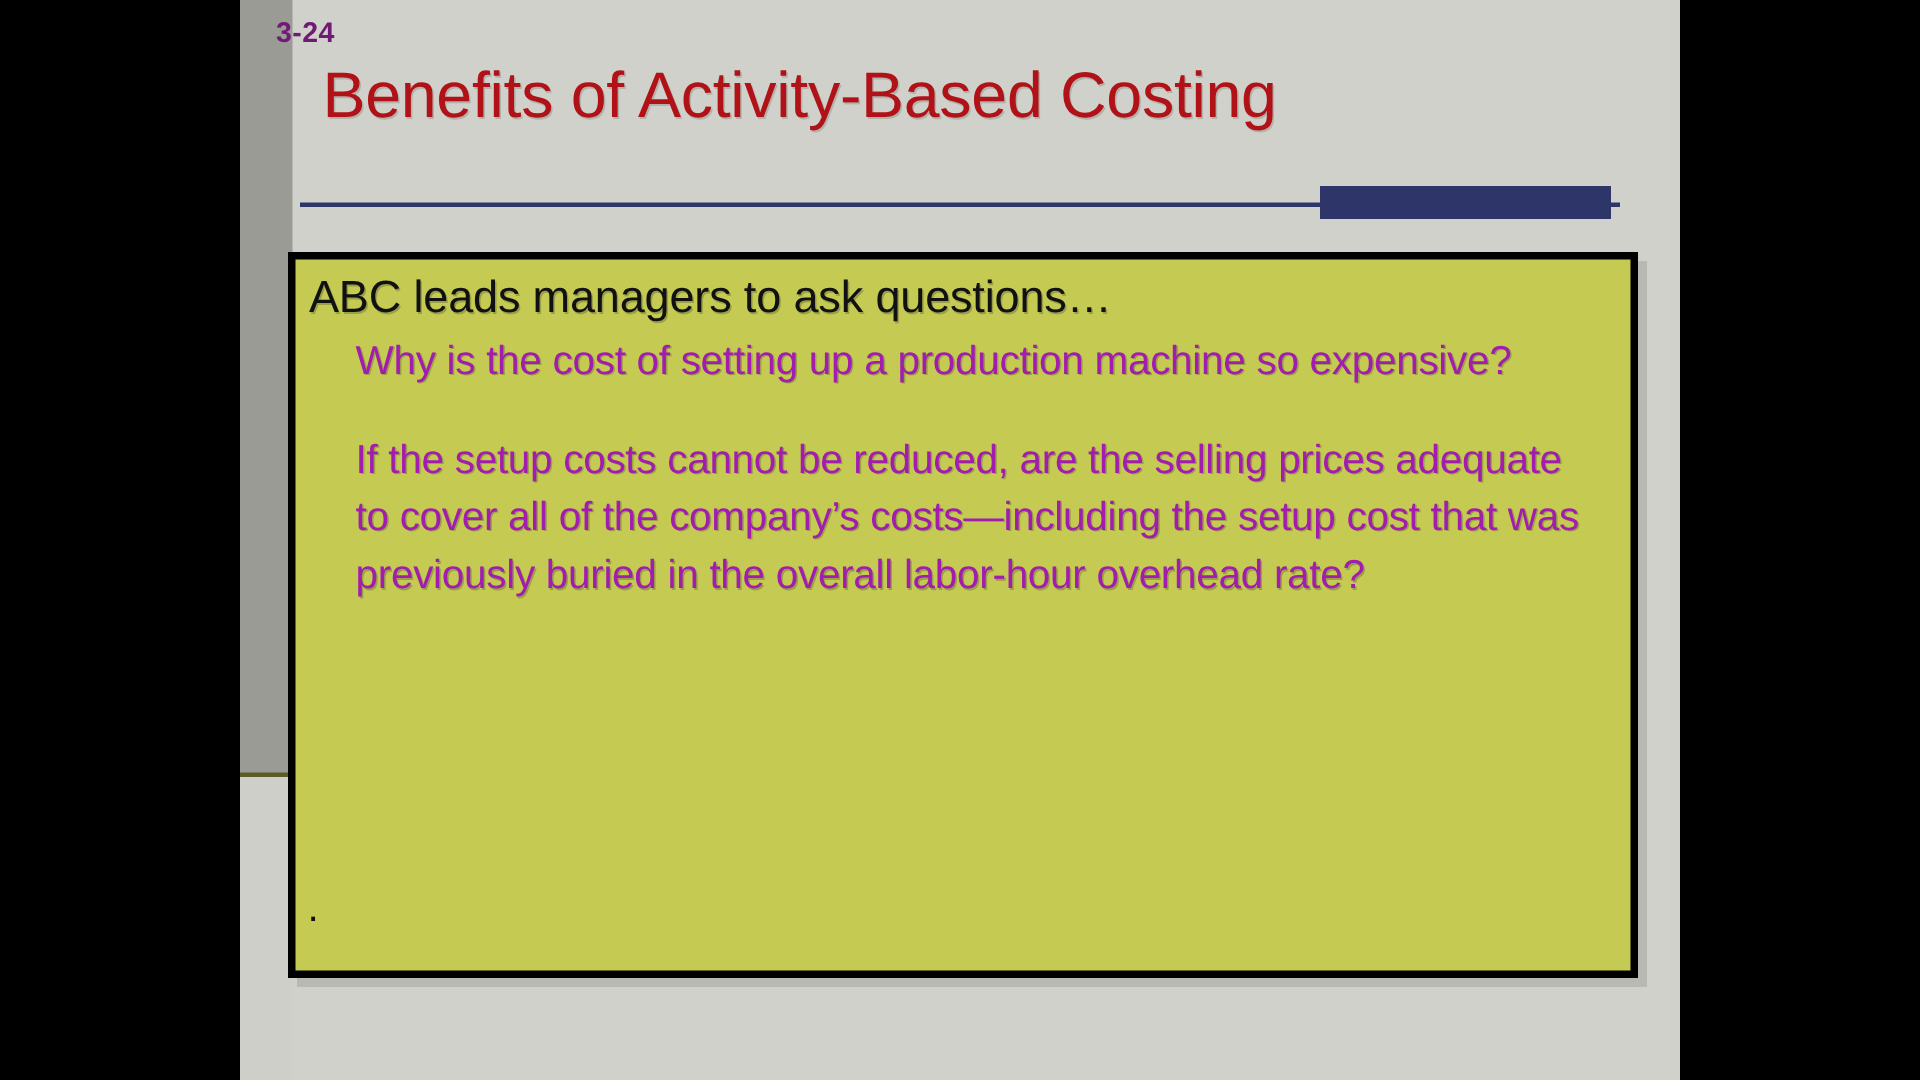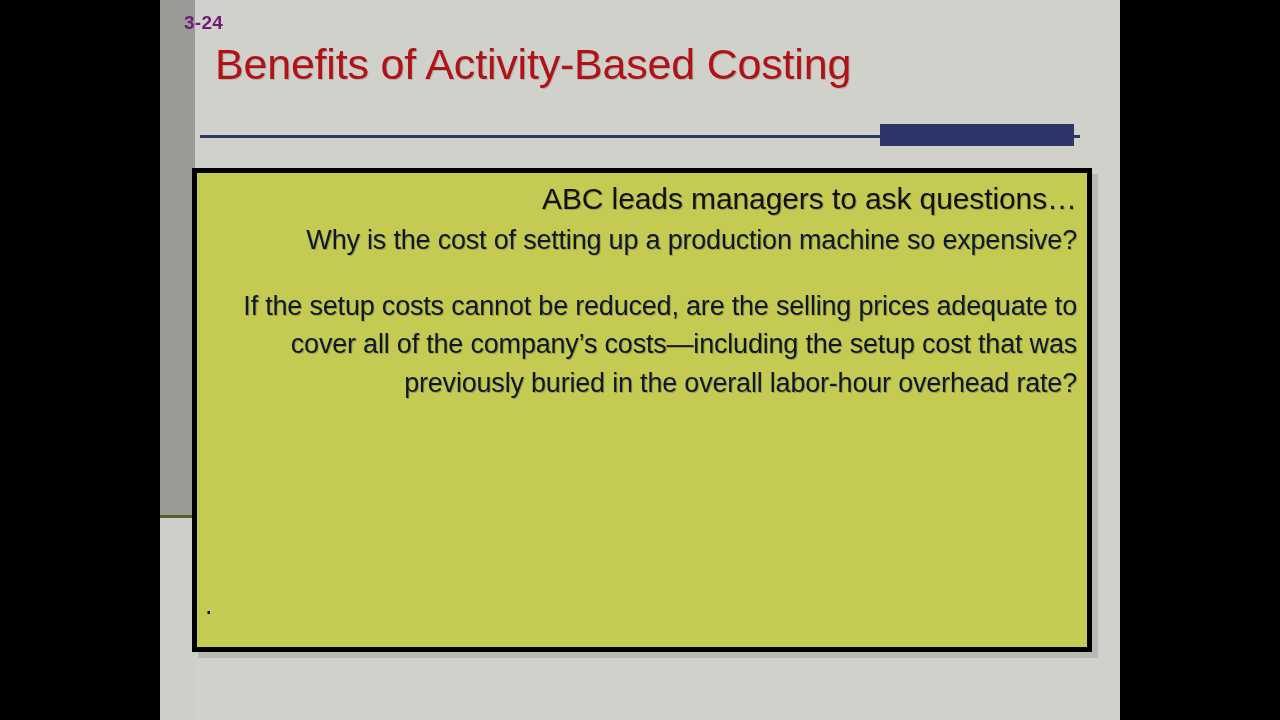--- a/index.html
+++ b/index.html
@@ -123,36 +123,35 @@
     height: 484px;
     background: #c5cb52;
     border: 5px solid #000000;
     box-sizing: border-box;
     z-index: 5;
   }
   #content-body {
     position: relative;
     width: 100%;
     height: 100%;
-    padding: 9px 10px 0 9px;
+    padding: 9px 22px 0 9px;
     box-sizing: border-box;
-    text-align: right;
   }
 
   .question-heading {
     font-size: 30px;
     color: #111111;
     line-height: 1.16;
     margin: 0 0 4px 0;
     letter-spacing: -0.1px;
     text-shadow: 1px 1px 0 rgba(120,124,60,0.55);
   }
   .question-item {
     font-size: 27px;
-    color: #0f172a;
+    color: #a21caf;
     line-height: 1.42;
     margin: 0 0 28px 0;
     padding-left: 31px;
     letter-spacing: -0.2px;
     text-shadow: 1px 1px 0 rgba(120,124,60,0.55);
   }
   .question-item.first { margin-top: 3px; }
   .question-item.last  { margin-bottom: 0; }
 
   #trailing-dot {

